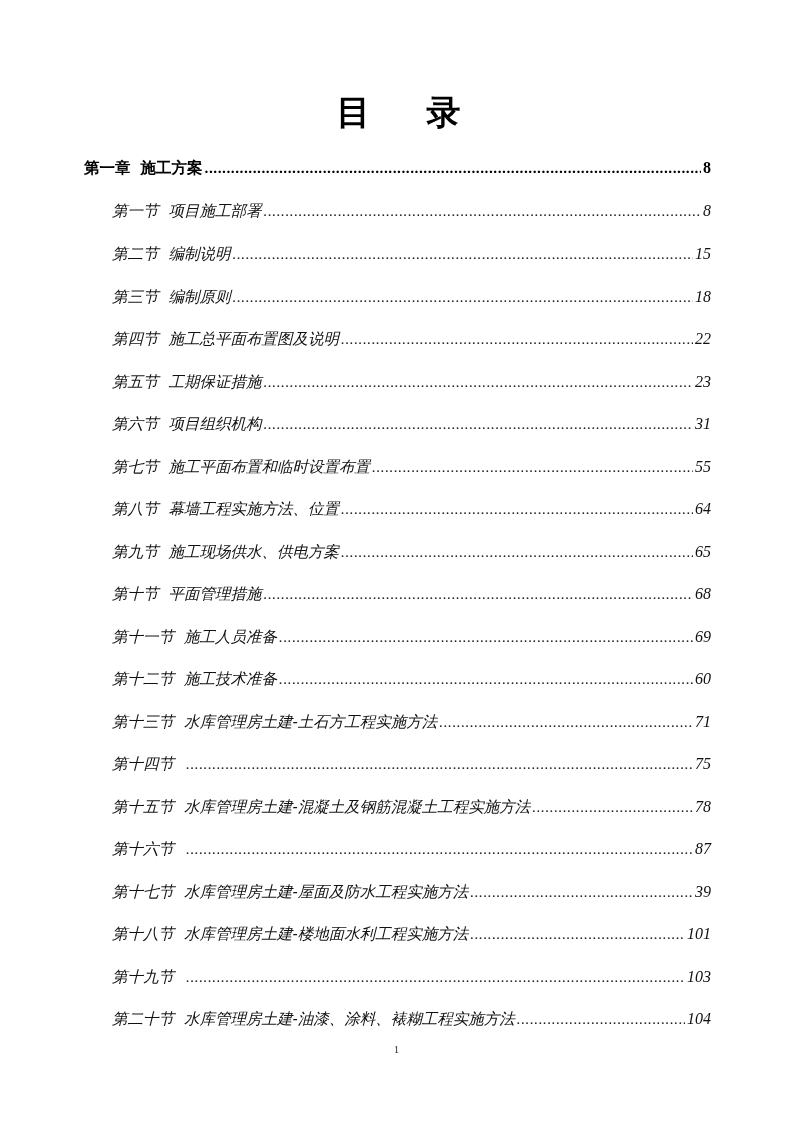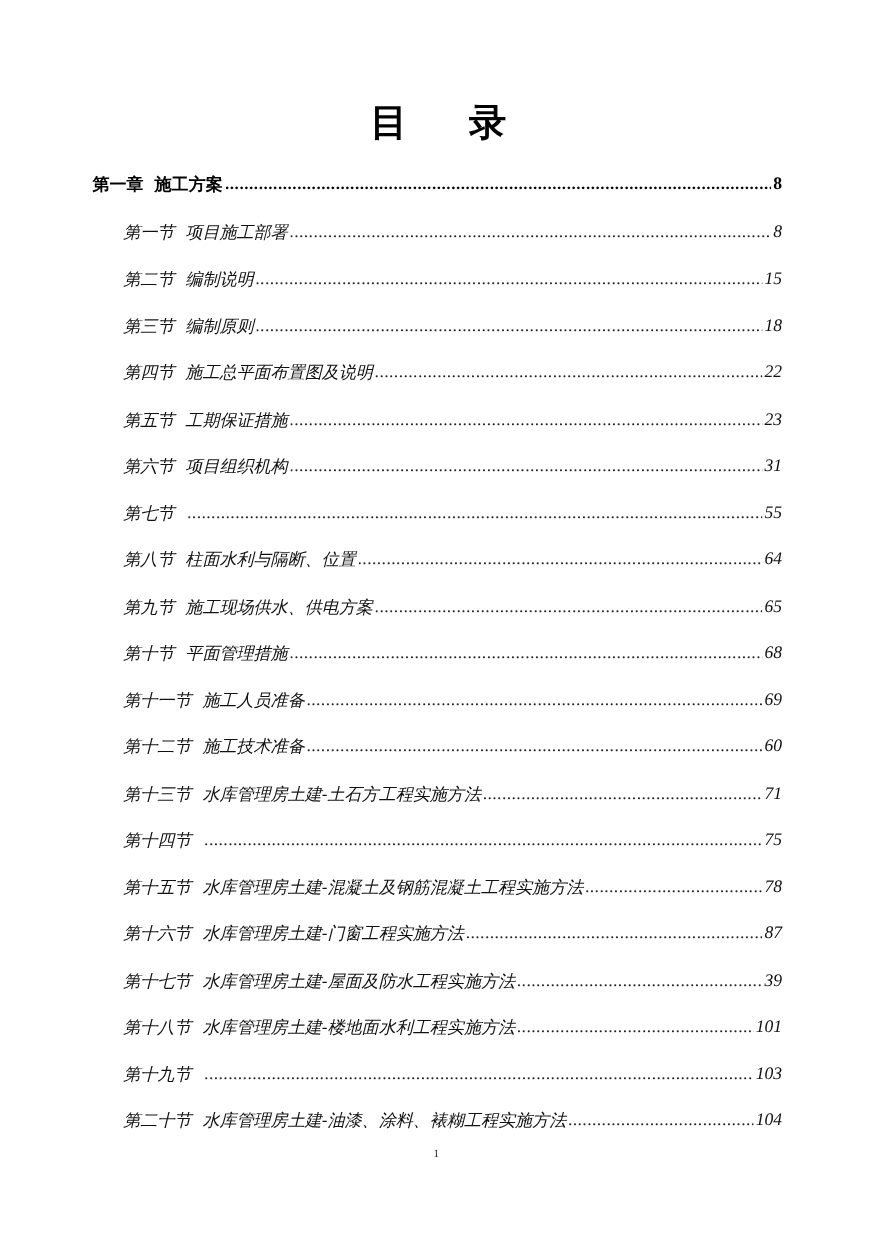--- a/index.html
+++ b/index.html
@@ -88,27 +88,28 @@
     <div class="entry section" style="top:414px">
       <span class="num">第六节</span>
         <span class="gap"></span>
       <span class="text">项目组织机构</span>
       <span class="leader"></span>
       <span class="page-no">31</span>
     </div>
     <div class="entry section" style="top:457px">
       <span class="num">第七节</span>
         <span class="gap"></span>
+      <span class="text">施工平面布置和临时设置布置</span>
       <span class="leader"></span>
       <span class="page-no">55</span>
     </div>
     <div class="entry section" style="top:499px">
       <span class="num">第八节</span>
         <span class="gap"></span>
-      <span class="text">柱面水利与隔断、位置</span>
+      <span class="text">幕墙工程实施方法、位置</span>
       <span class="leader"></span>
       <span class="page-no">64</span>
     </div>
     <div class="entry section" style="top:542px">
       <span class="num">第九节</span>
         <span class="gap"></span>
       <span class="text">施工现场供水、供电方案</span>
       <span class="leader"></span>
       <span class="page-no">65</span>
     </div>
@@ -149,21 +150,20 @@
     <div class="entry section" style="top:797px">
       <span class="num">第十五节</span>
         <span class="gap"></span>
       <span class="text">水库管理房土建-混凝土及钢筋混凝土工程实施方法</span>
       <span class="leader"></span>
       <span class="page-no">78</span>
     </div>
     <div class="entry section" style="top:839px">
       <span class="num">第十六节</span>
         <span class="gap"></span>
-      <span class="text">水库管理房土建-门窗工程实施方法</span>
       <span class="leader"></span>
       <span class="page-no">87</span>
     </div>
     <div class="entry section" style="top:882px">
       <span class="num">第十七节</span>
         <span class="gap"></span>
       <span class="text">水库管理房土建-屋面及防水工程实施方法</span>
       <span class="leader"></span>
       <span class="page-no">39</span>
     </div>

